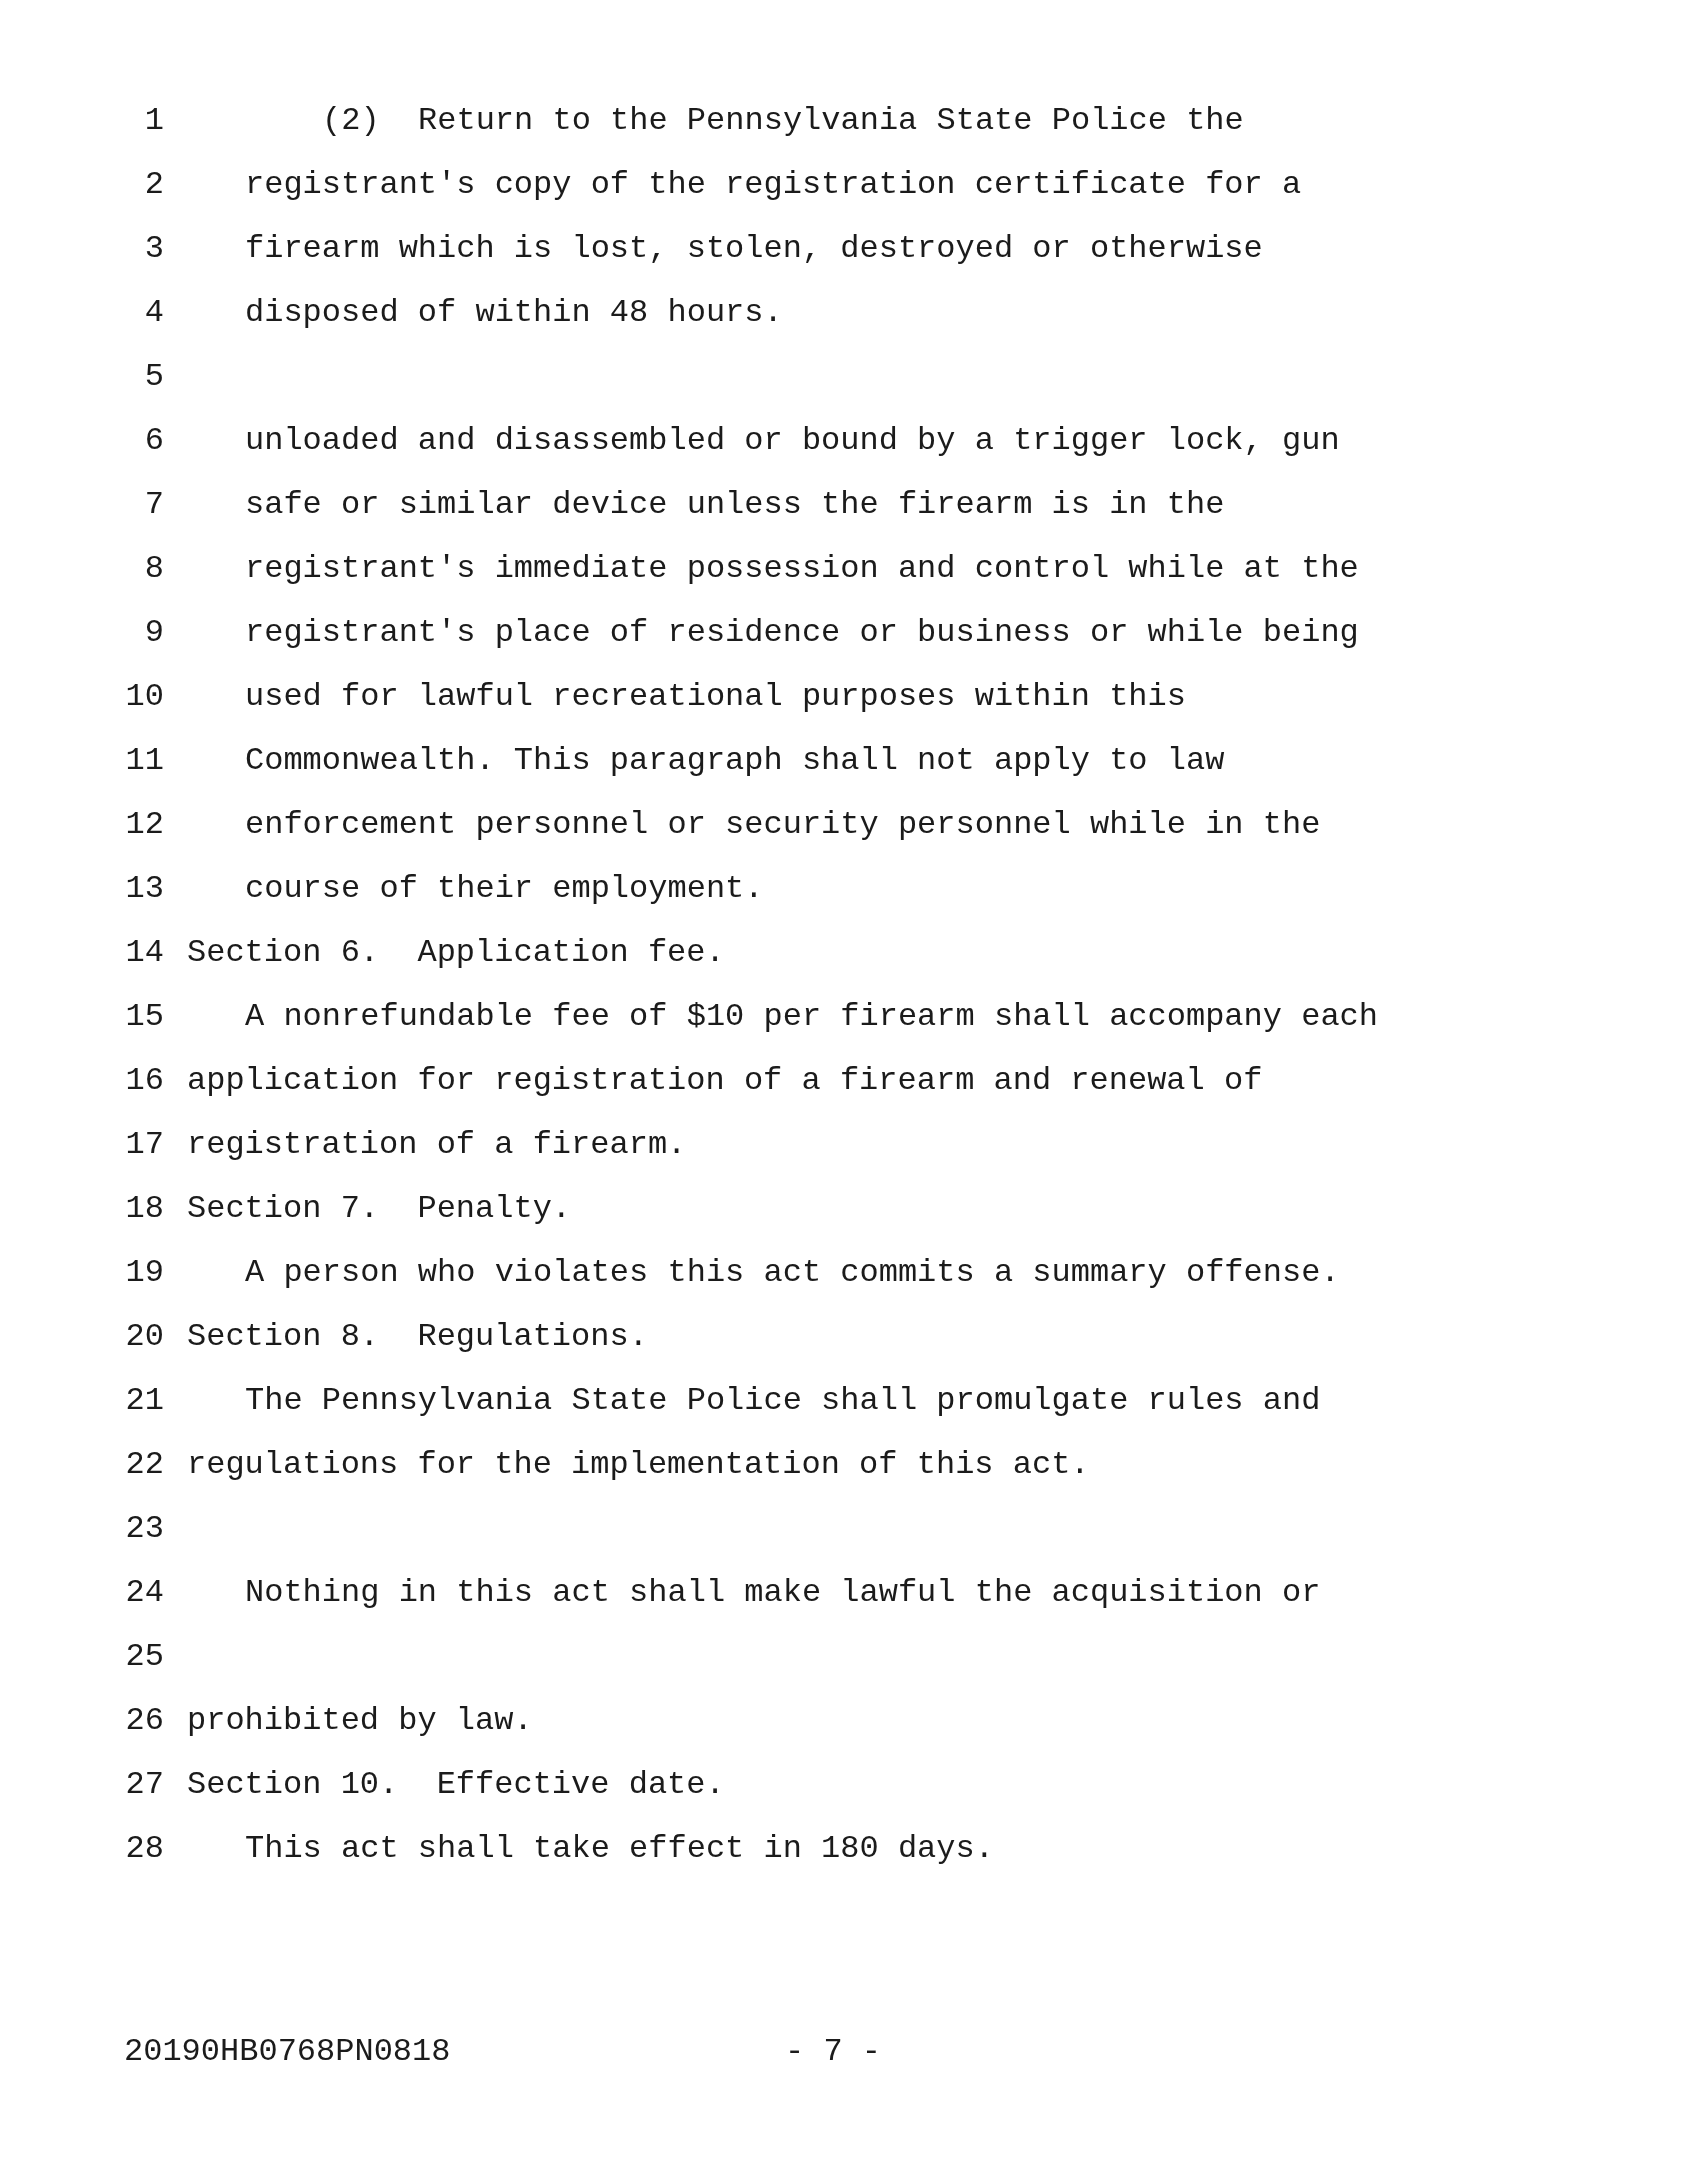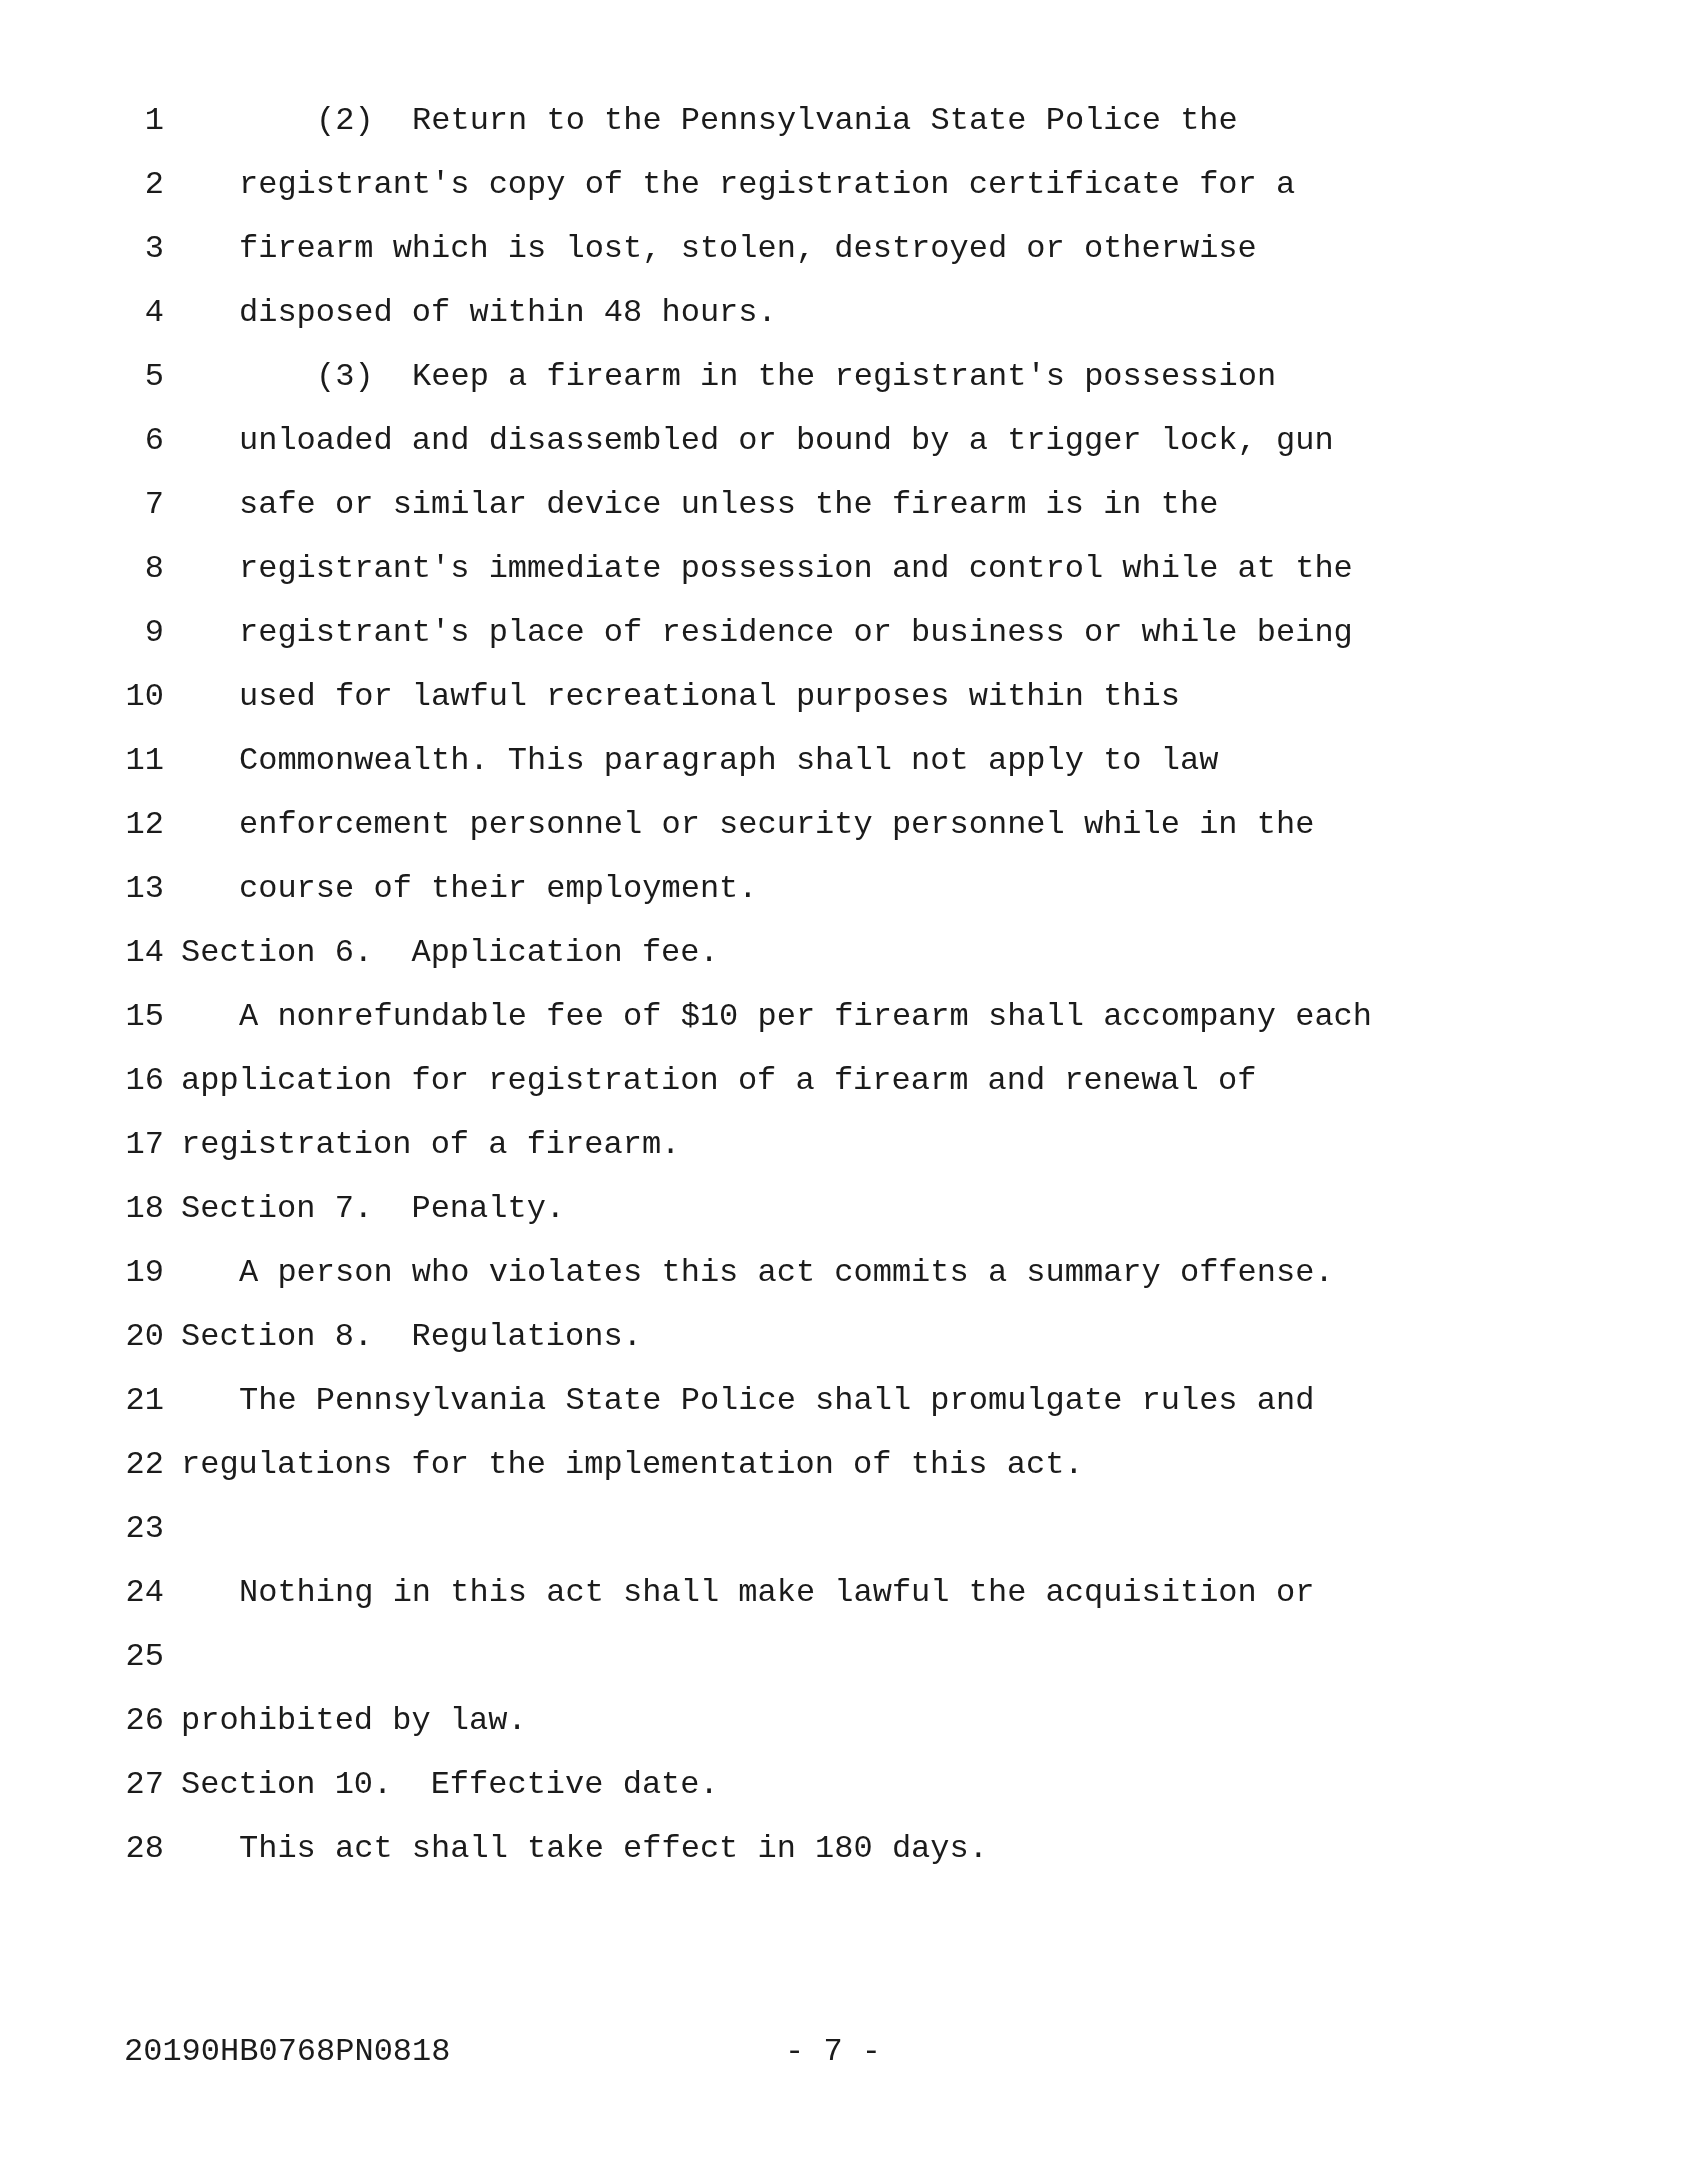--- a/index.html
+++ b/index.html
@@ -38,21 +38,21 @@
     align-items: baseline;
   }
   .line-no {
     display: inline-block;
     width: 164px;
     text-align: right;
     flex: 0 0 164px;
   }
   .line-text {
     display: inline-block;
-    margin-left: 17px;
+    margin-left: 23px;
     white-space: pre;
   }
   .ind-0 { padding-left: 0; }
   .ind-3 { padding-left: 58px; }
   .ind-7 { padding-left: 135px; }
   .footer {
     position: absolute;
     left: 0;
     top: 2020px;
     width: 1495px;
@@ -75,21 +75,21 @@
 </style>
 </head>
 <body>
 
 <div class="page">
   <div class="lines">
       <div class="line"><span class="line-no">1</span><span class="line-text ind-7">(2)  Return to the Pennsylvania State Police the</span></div>
       <div class="line"><span class="line-no">2</span><span class="line-text ind-3">registrant's copy of the registration certificate for a</span></div>
       <div class="line"><span class="line-no">3</span><span class="line-text ind-3">firearm which is lost, stolen, destroyed or otherwise</span></div>
       <div class="line"><span class="line-no">4</span><span class="line-text ind-3">disposed of within 48 hours.</span></div>
-      <div class="line"><span class="line-no">5</span><span class="line-text ind-7">(3)  Keep a firearm in the registrant's possession</span></div>
+      <div class="line"><span class="line-no">5</span></div>
       <div class="line"><span class="line-no">6</span><span class="line-text ind-3">unloaded and disassembled or bound by a trigger lock, gun</span></div>
       <div class="line"><span class="line-no">7</span><span class="line-text ind-3">safe or similar device unless the firearm is in the</span></div>
       <div class="line"><span class="line-no">8</span><span class="line-text ind-3">registrant's immediate possession and control while at the</span></div>
       <div class="line"><span class="line-no">9</span><span class="line-text ind-3">registrant's place of residence or business or while being</span></div>
       <div class="line"><span class="line-no">10</span><span class="line-text ind-3">used for lawful recreational purposes within this</span></div>
       <div class="line"><span class="line-no">11</span><span class="line-text ind-3">Commonwealth. This paragraph shall not apply to law</span></div>
       <div class="line"><span class="line-no">12</span><span class="line-text ind-3">enforcement personnel or security personnel while in the</span></div>
       <div class="line"><span class="line-no">13</span><span class="line-text ind-3">course of their employment.</span></div>
       <div class="line"><span class="line-no">14</span><span class="line-text ind-0">Section 6.  Application fee.</span></div>
       <div class="line"><span class="line-no">15</span><span class="line-text ind-3">A nonrefundable fee of $10 per firearm shall accompany each</span></div>

